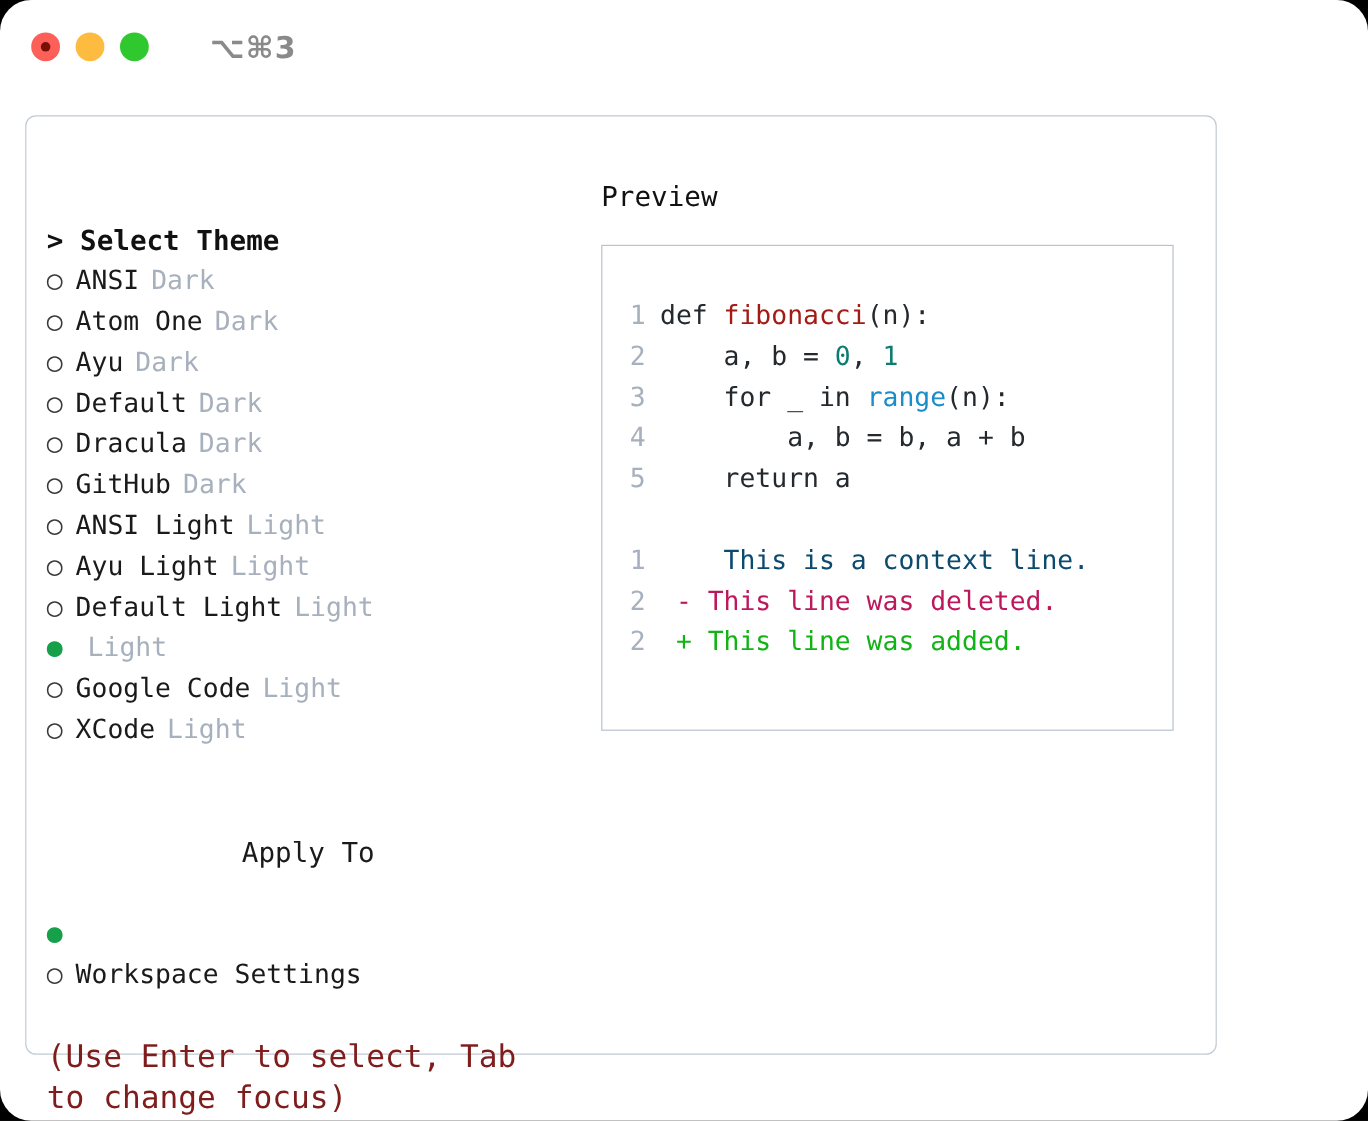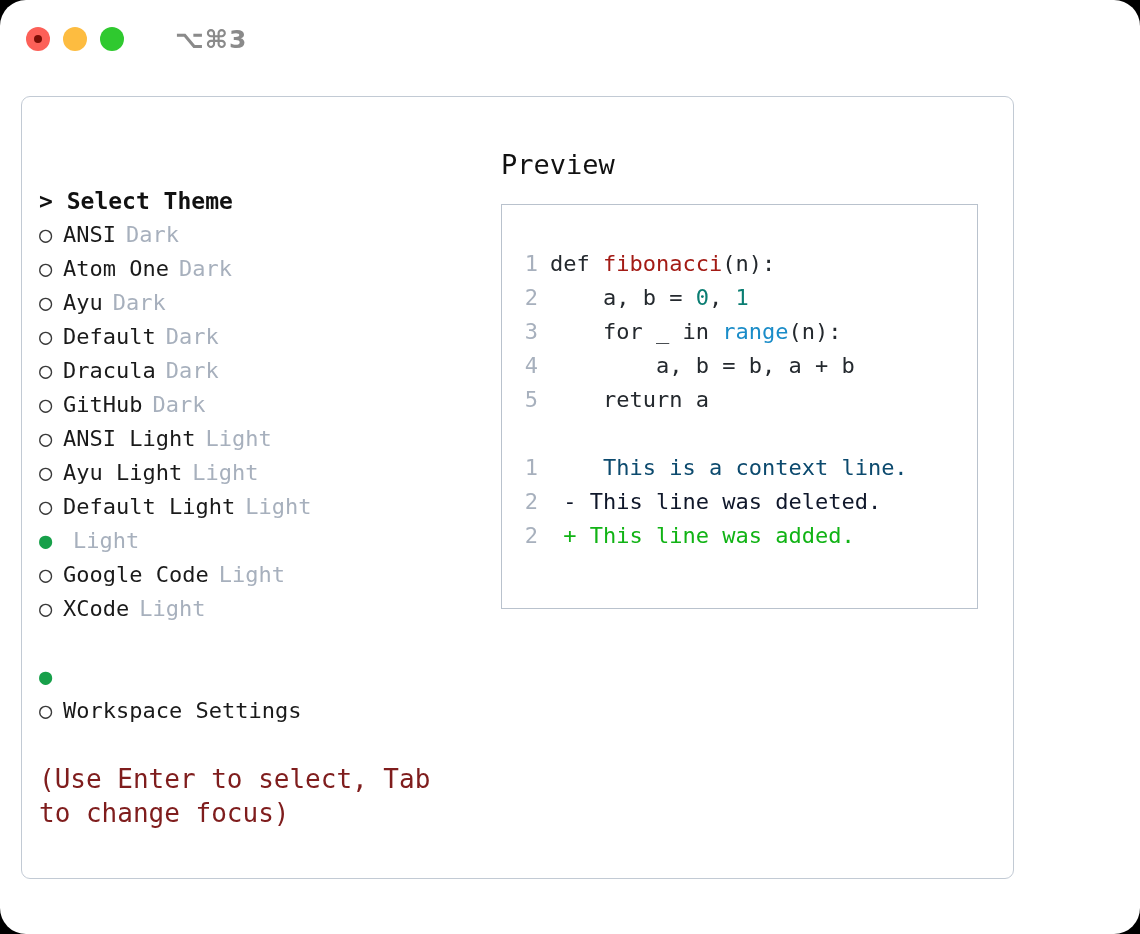--- a/index.html
+++ b/index.html
@@ -151,21 +151,21 @@
   }
 
   
   .right-col {
     position: absolute;
     left: 479px;
     top: 51px;
     width: 480px;
   }
   .preview-title {
-    font-size: 27px;
+    font-size: 23px;
     line-height: 34px;
     color: #111111;
     font-weight: 400;
     font-family: "DejaVu Sans Mono", "Liberation Mono", monospace;
   }
 
   .code-box {
     margin-top: 22px;
     width: 477px;
     height: 405px;
@@ -195,21 +195,21 @@
   }
   .code-text { color: #24292e; white-space: pre; }
   .blank-line { height: 34px; }
 
   .tok-fn    { color: #a31b15; }
   .tok-call  { color: #1a8cc8; }
   .tok-num   { color: #0a7d72; }
   .tok-plain { color: #24292e; }
 
   .diff-ctx { color: #0c4a6e; }
-  .diff-del { color: #0f172a; }
+  .diff-del { color: #be185d; }
   .diff-add { color: #11b315; }
 </style>
 </head>
 <body>
 
 <div class="window">
 
   <div class="titlebar">
     <div class="dots">
       <span class="dot dot-close"></span>
@@ -234,20 +234,23 @@
             <div class="opt-row"><span class="bullet off">○</span><span class="opt-label">ANSI Light</span><span class="opt-suffix">Light</span></div>
             <div class="opt-row"><span class="bullet off">○</span><span class="opt-label">Ayu Light</span><span class="opt-suffix">Light</span></div>
             <div class="opt-row"><span class="bullet off">○</span><span class="opt-label">Default Light</span><span class="opt-suffix">Light</span></div>
             <div class="opt-row"><span class="bullet on">●</span><span class="opt-suffix">Light</span></div>
             <div class="opt-row"><span class="bullet off">○</span><span class="opt-label">Google Code</span><span class="opt-suffix">Light</span></div>
             <div class="opt-row"><span class="bullet off">○</span><span class="opt-label">XCode</span><span class="opt-suffix">Light</span></div>
           </div>
 
         <div class="spacer-row"></div>
 
+        <div class="section-header unfocused">
+          <span style="display:inline-block;width:24px"></span><span>Apply To</span>
+        </div>
         <div id="apply-list">
             <div class="opt-row"><span class="bullet on">●</span></div>
             <div class="opt-row"><span class="bullet off">○</span><span class="opt-label">Workspace Settings</span></div>
           </div>
 
         <div class="hint">(Use Enter to select, Tab to change focus)</div>
       </div>
 
       <div class="right-col">
         <div class="preview-title">Preview</div>

